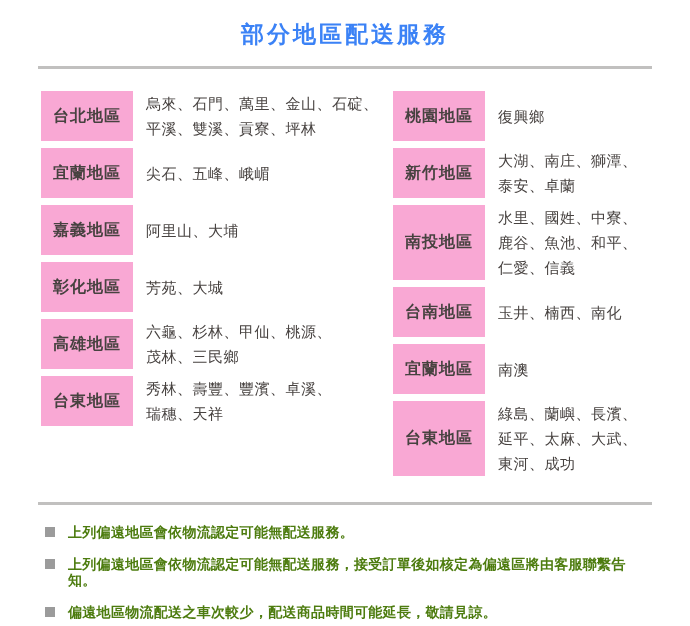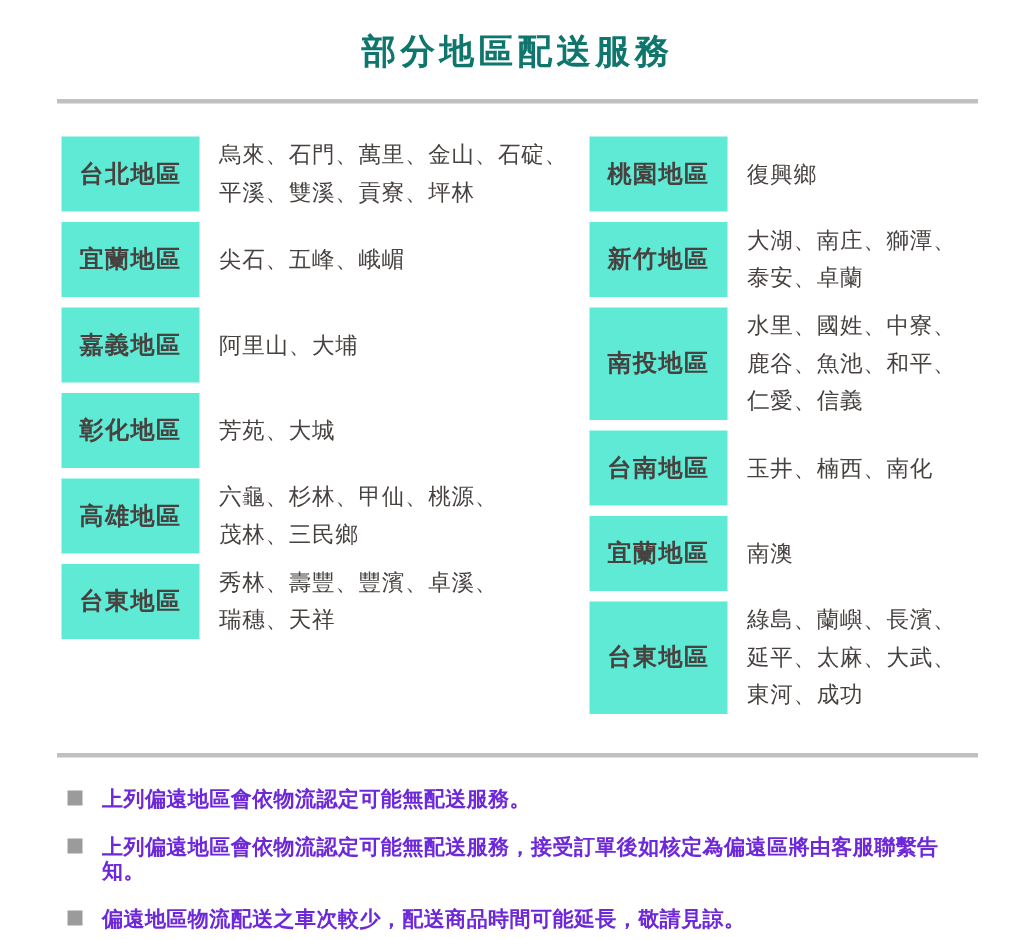--- a/index.html
+++ b/index.html
@@ -12,21 +12,21 @@
     color: #3e3937;
   }
   .page { padding: 0 38px; }
 
   .title {
     margin-top: 19px;
     text-align: center;
     font-size: 23px;
     font-weight: 700;
     letter-spacing: 3px;
-    color: #0f766e;
+    color: #3b82f6;
   }
 
   .divider {
     height: 3px;
     background: #c1c0bf;
     border: none;
   }
   .divider-top { margin-top: 16px; }
   .divider-bottom { margin-top: 26px; }
 
@@ -40,21 +40,21 @@
   .col-right { flex: 1; }
 
   .region-row {
     display: flex;
     align-items: stretch;
     min-height: 50px;
   }
   .region-label {
     width: 92px;
     flex-shrink: 0;
-    background: #5eead4;
+    background: #f9a8d4;
     display: flex;
     align-items: center;
     justify-content: center;
     font-size: 16px;
     font-weight: 700;
     letter-spacing: 1px;
     color: #474240;
   }
   .region-areas {
     display: flex;
@@ -79,21 +79,21 @@
     background: #9b9b9b;
     flex-shrink: 0;
     margin-top: 3px;
     margin-right: 13px;
   }
   .note-text {
     font-size: 14px;
     font-weight: 700;
     letter-spacing: 0.3px;
     line-height: 16px;
-    color: #6d28d9;
+    color: #4d7c0f;
   }
 </style>
 </head>
 <body>
 
 <div class="page">
 
   <h1 class="title">部分地區配送服務</h1>
 
   <hr class="divider divider-top">

